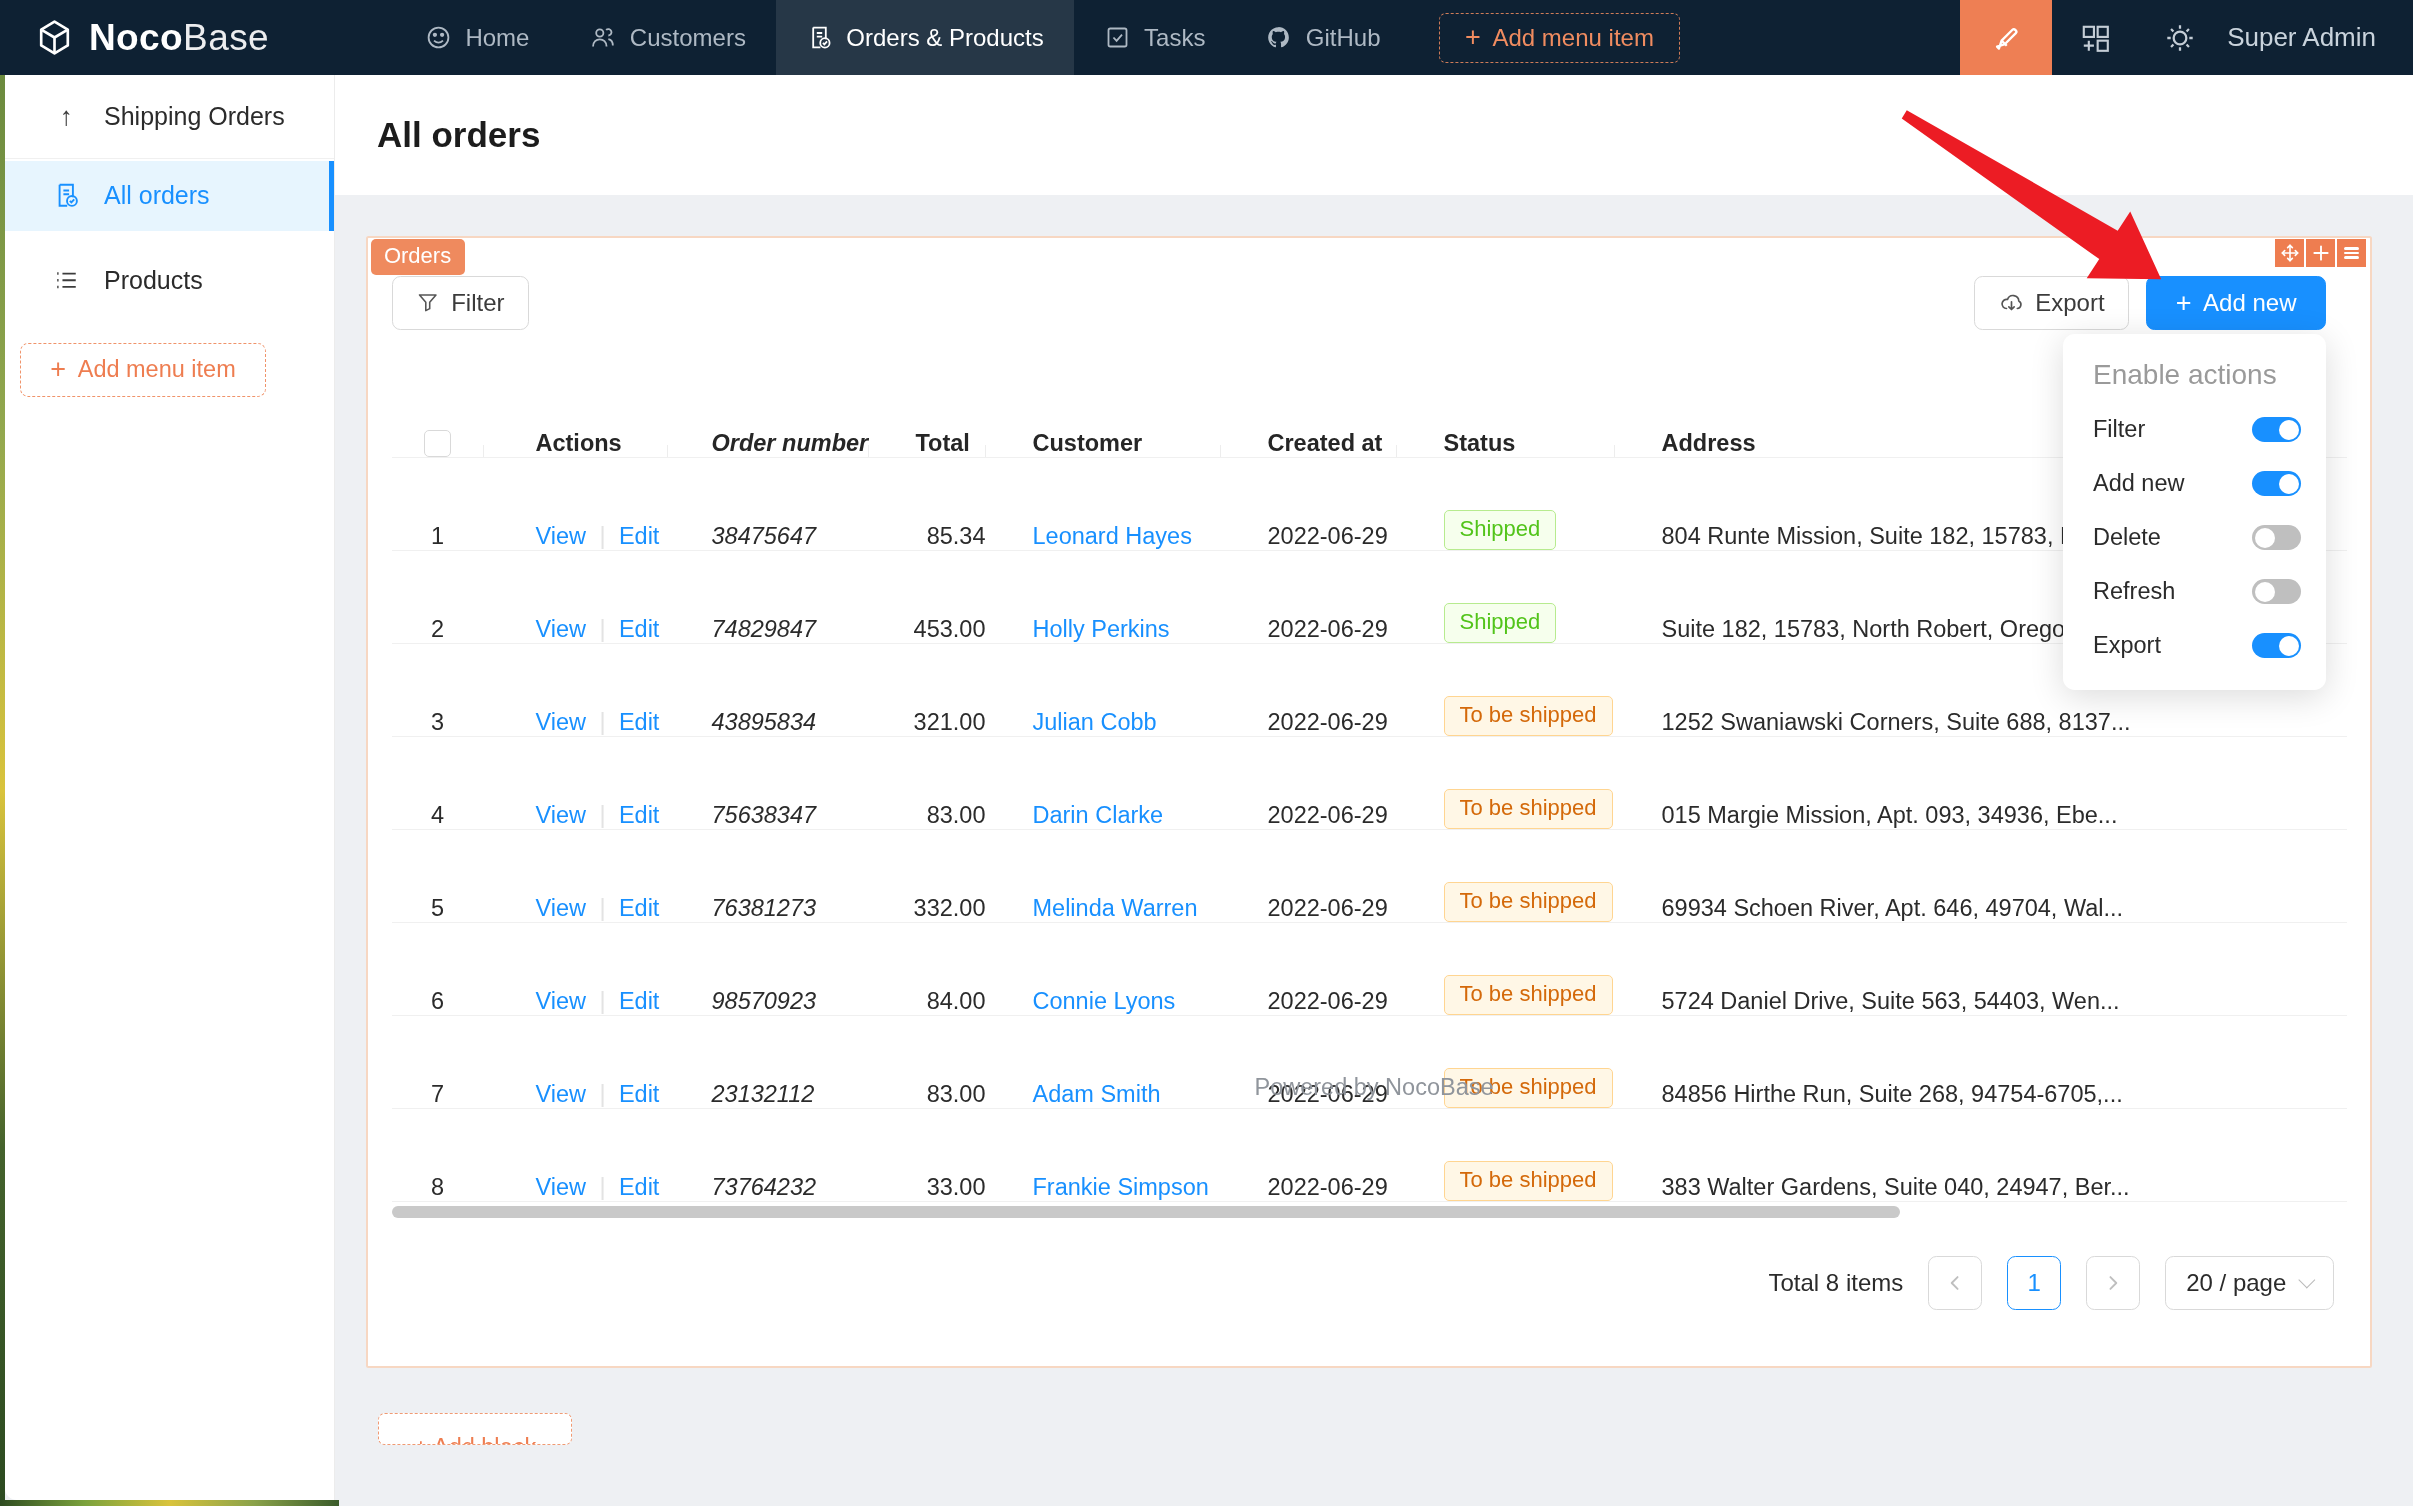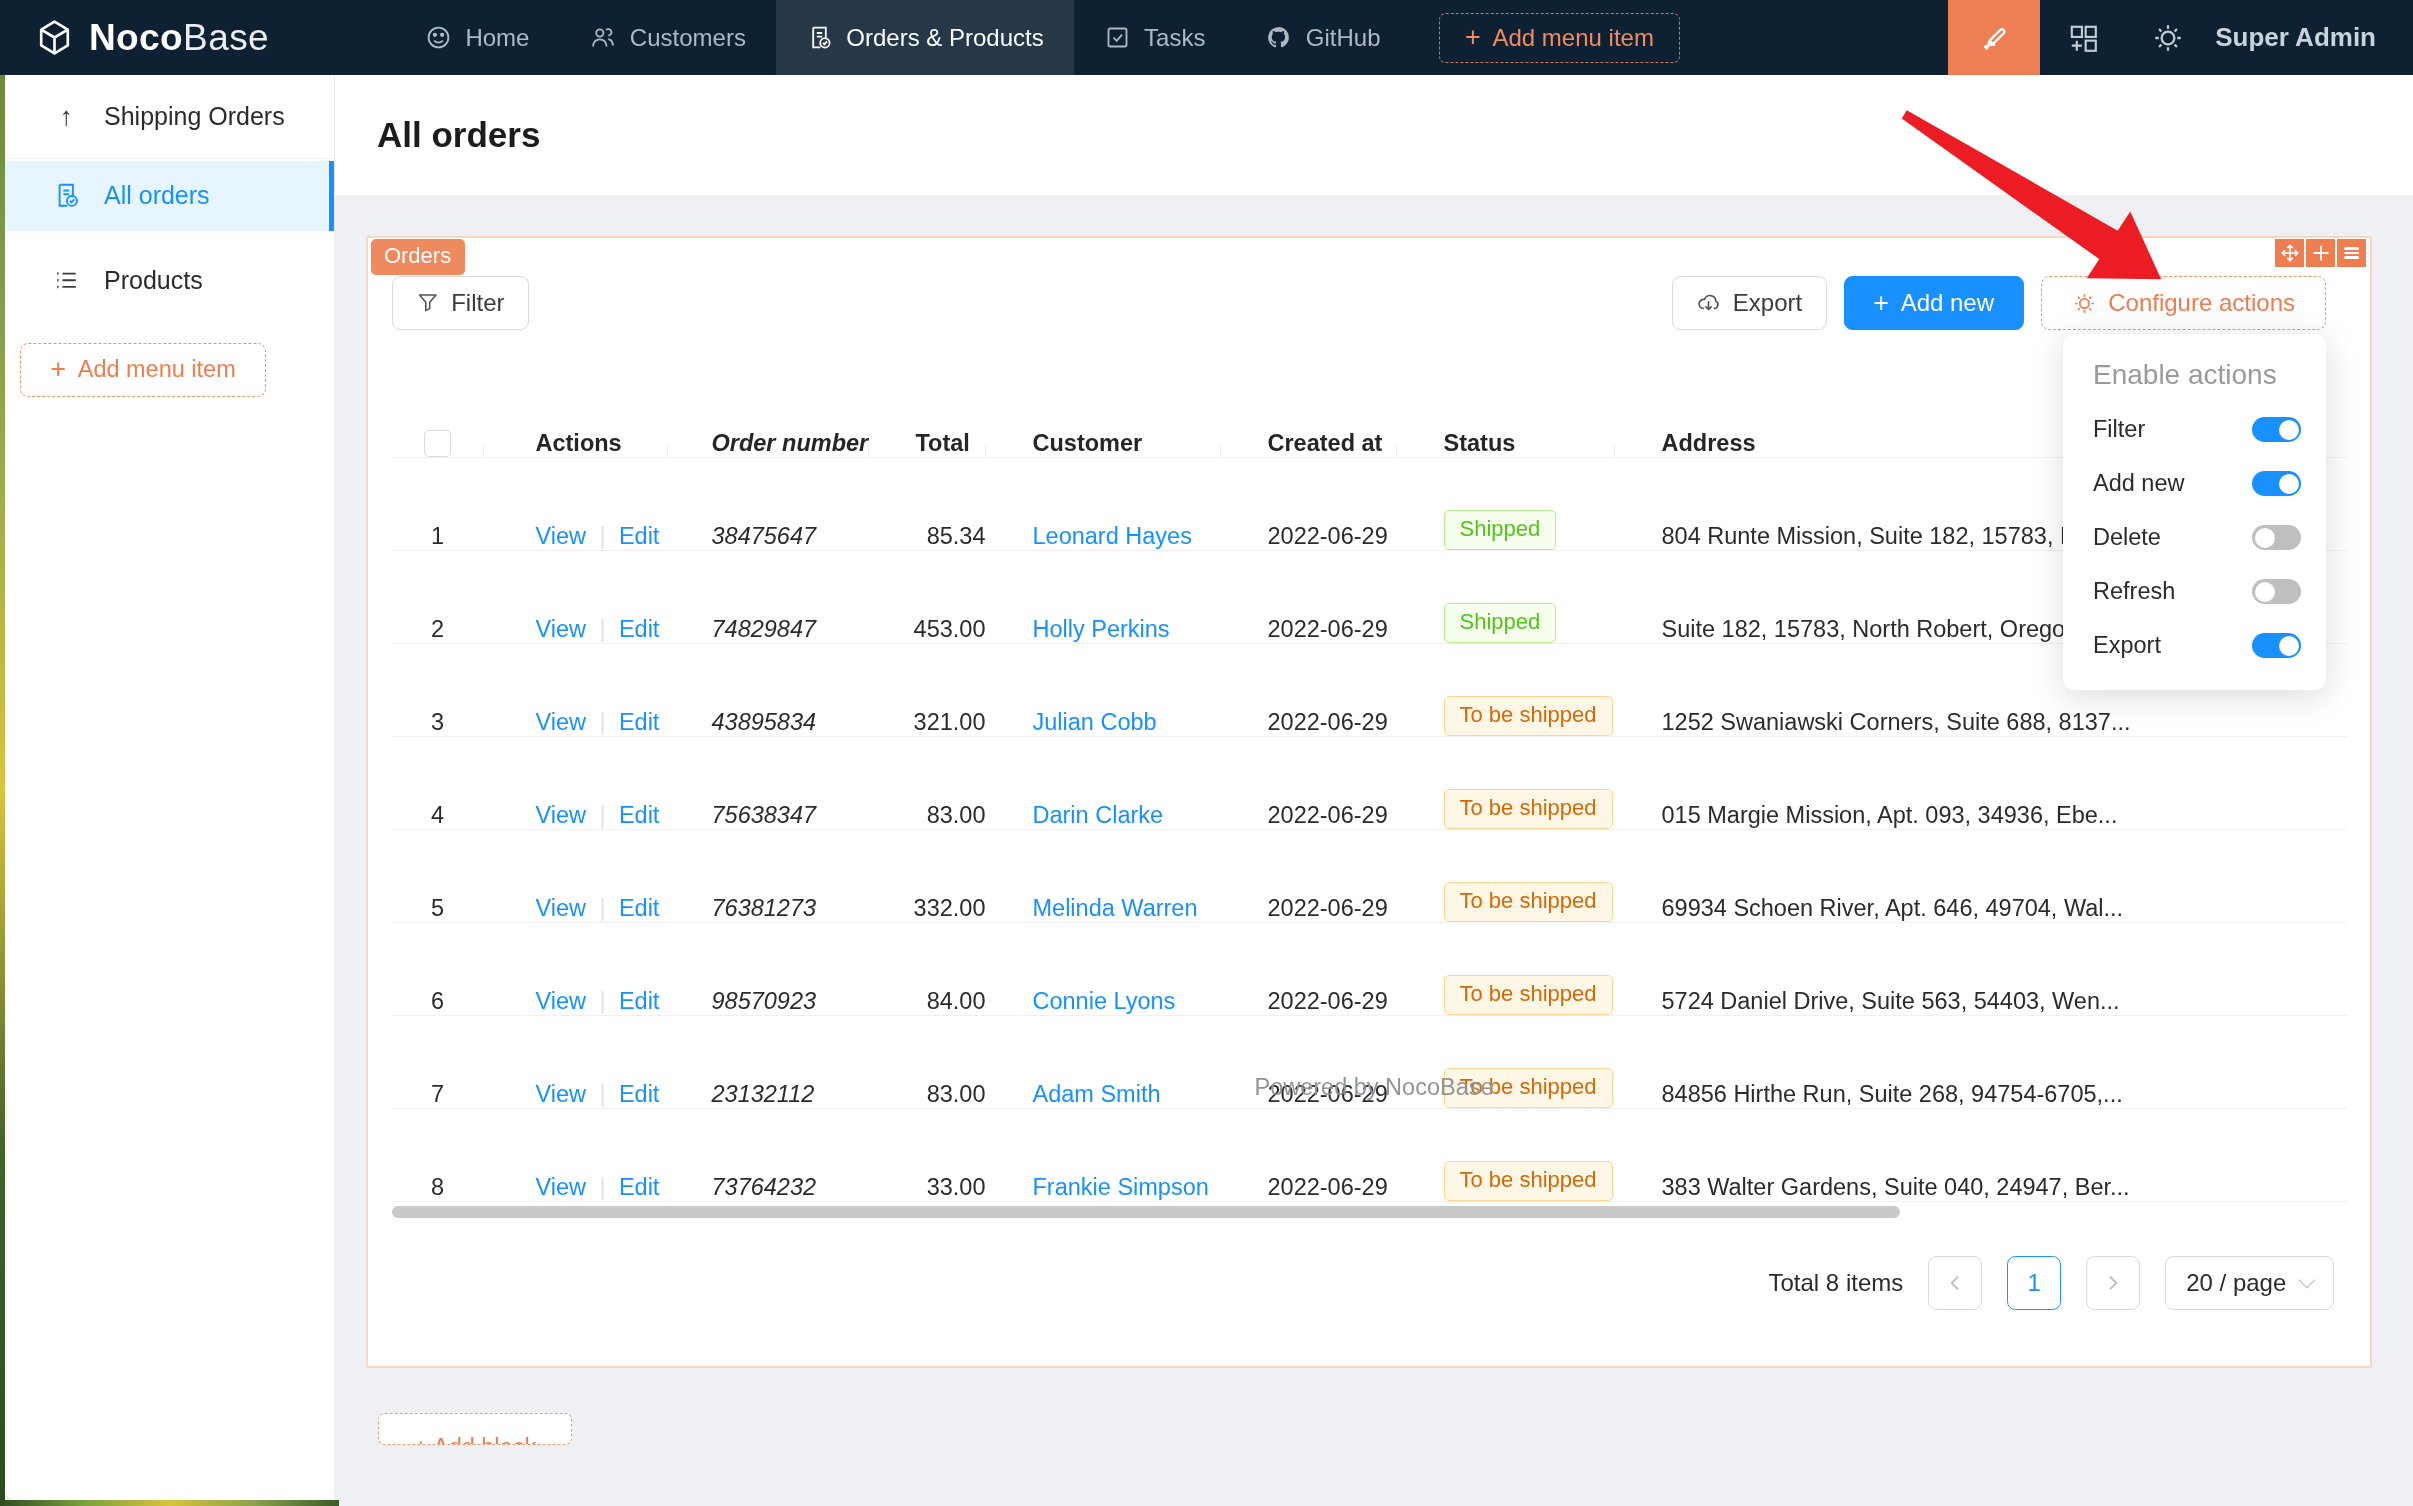--- a/index.html
+++ b/index.html
@@ -19,21 +19,21 @@
   .logo-text { font-size:37px; color:#fff; letter-spacing:0.4px; }
   .logo-text b { font-weight:700; }
   .logo-text span.lt { font-weight:300; opacity:.92; }
   .nav-items { display:flex; height:75px; margin-left:126px; }
   .nav-item { display:flex; align-items:center; gap:13.4px; padding:0 30px; font-size:24px;
     color:#aeb9c4; cursor:pointer; height:75px; }
   .nav-item.active { background:rgba(255,255,255,.10); color:#fff; }
   .nav-add-btn { display:flex; align-items:center; gap:11.7px; margin-left:28.5px; align-self:center;
     border:1.7px dashed rgba(240,140,96,.85); border-radius:6.7px; color:#f08c60;
     font-size:24px; padding:10px 25px; cursor:pointer; }
-  .nav-right { margin-left:auto; display:flex; align-items:center; height:57px;font-weight:bold; }
+  .nav-right { margin-left:auto; display:flex; align-items:center; height:57px; }
   .hl-btn { width:92px; height:75px; background:#ee7f54; display:flex; align-items:center;
     justify-content:center; cursor:pointer; }
   .icon-btn { width:85px; height:75px; display:flex; align-items:center; justify-content:center; cursor:pointer; }
   .user-name { font-size:26px; color:#c9d3dc; margin:0 37px 0 5px; }
 
   
   .sidebar { position:absolute; left:5px; top:75px; width:330px; height:1425px; background:#fff;
     border-right:0.8px solid #ececec; border-bottom-left-radius:11.7px; z-index:5; }
   .side-item { display:flex; align-items:center; gap:23.5px; padding-left:47px; font-size:25px;
     color:#2b2b2b; height:84px; cursor:pointer; }
@@ -291,27 +291,20 @@
             <svg class="ic" width="25" height="25" viewBox="0 0 30 30" fill="none" stroke="#555" stroke-width="2" stroke-linecap="round" stroke-linejoin="round">
               <path d="M9 21 a5.5 5.5 0 1 1 1.2-10.9 a7 7 0 0 1 13.6 1.9 a4.8 4.8 0 0 1-1.8 9"></path>
               <path d="M15 13 v9 M11.8 19 l3.2 3.2 3.2-3.2"></path>
             </svg>
             <span>Export</span>
           </div>
           <div class="btn primary">
             <span class="plus-glyph">+</span>
             <span>Add new</span>
           </div>
-          <div class="btn dashed-orange">
-            <svg class="ic" width="25" height="25" viewBox="0 0 30 30" fill="none" stroke="#ed7c50" stroke-width="2">
-              <circle cx="15" cy="15" r="5.6"></circle>
-              <path d="M15 3.8 v3 M15 23.2 v3 M3.8 15 h3 M23.2 15 h3 M7.1 7.1 l2.1 2.1 M20.8 20.8 l2.1 2.1 M22.9 7.1 l-2.1 2.1 M9.2 20.8 l-2.1 2.1"></path>
-            </svg>
-            <span>Configure actions</span>
-          </div>
         </div>
       </div>
 
       <div class="table">
         <div class="tr thead">
           <div class="td c-check sep">
             <div class="checkbox"></div>
           </div>
           <div class="td c-actions sep">Actions</div>
           <div class="td c-order sep">Order number</div>

